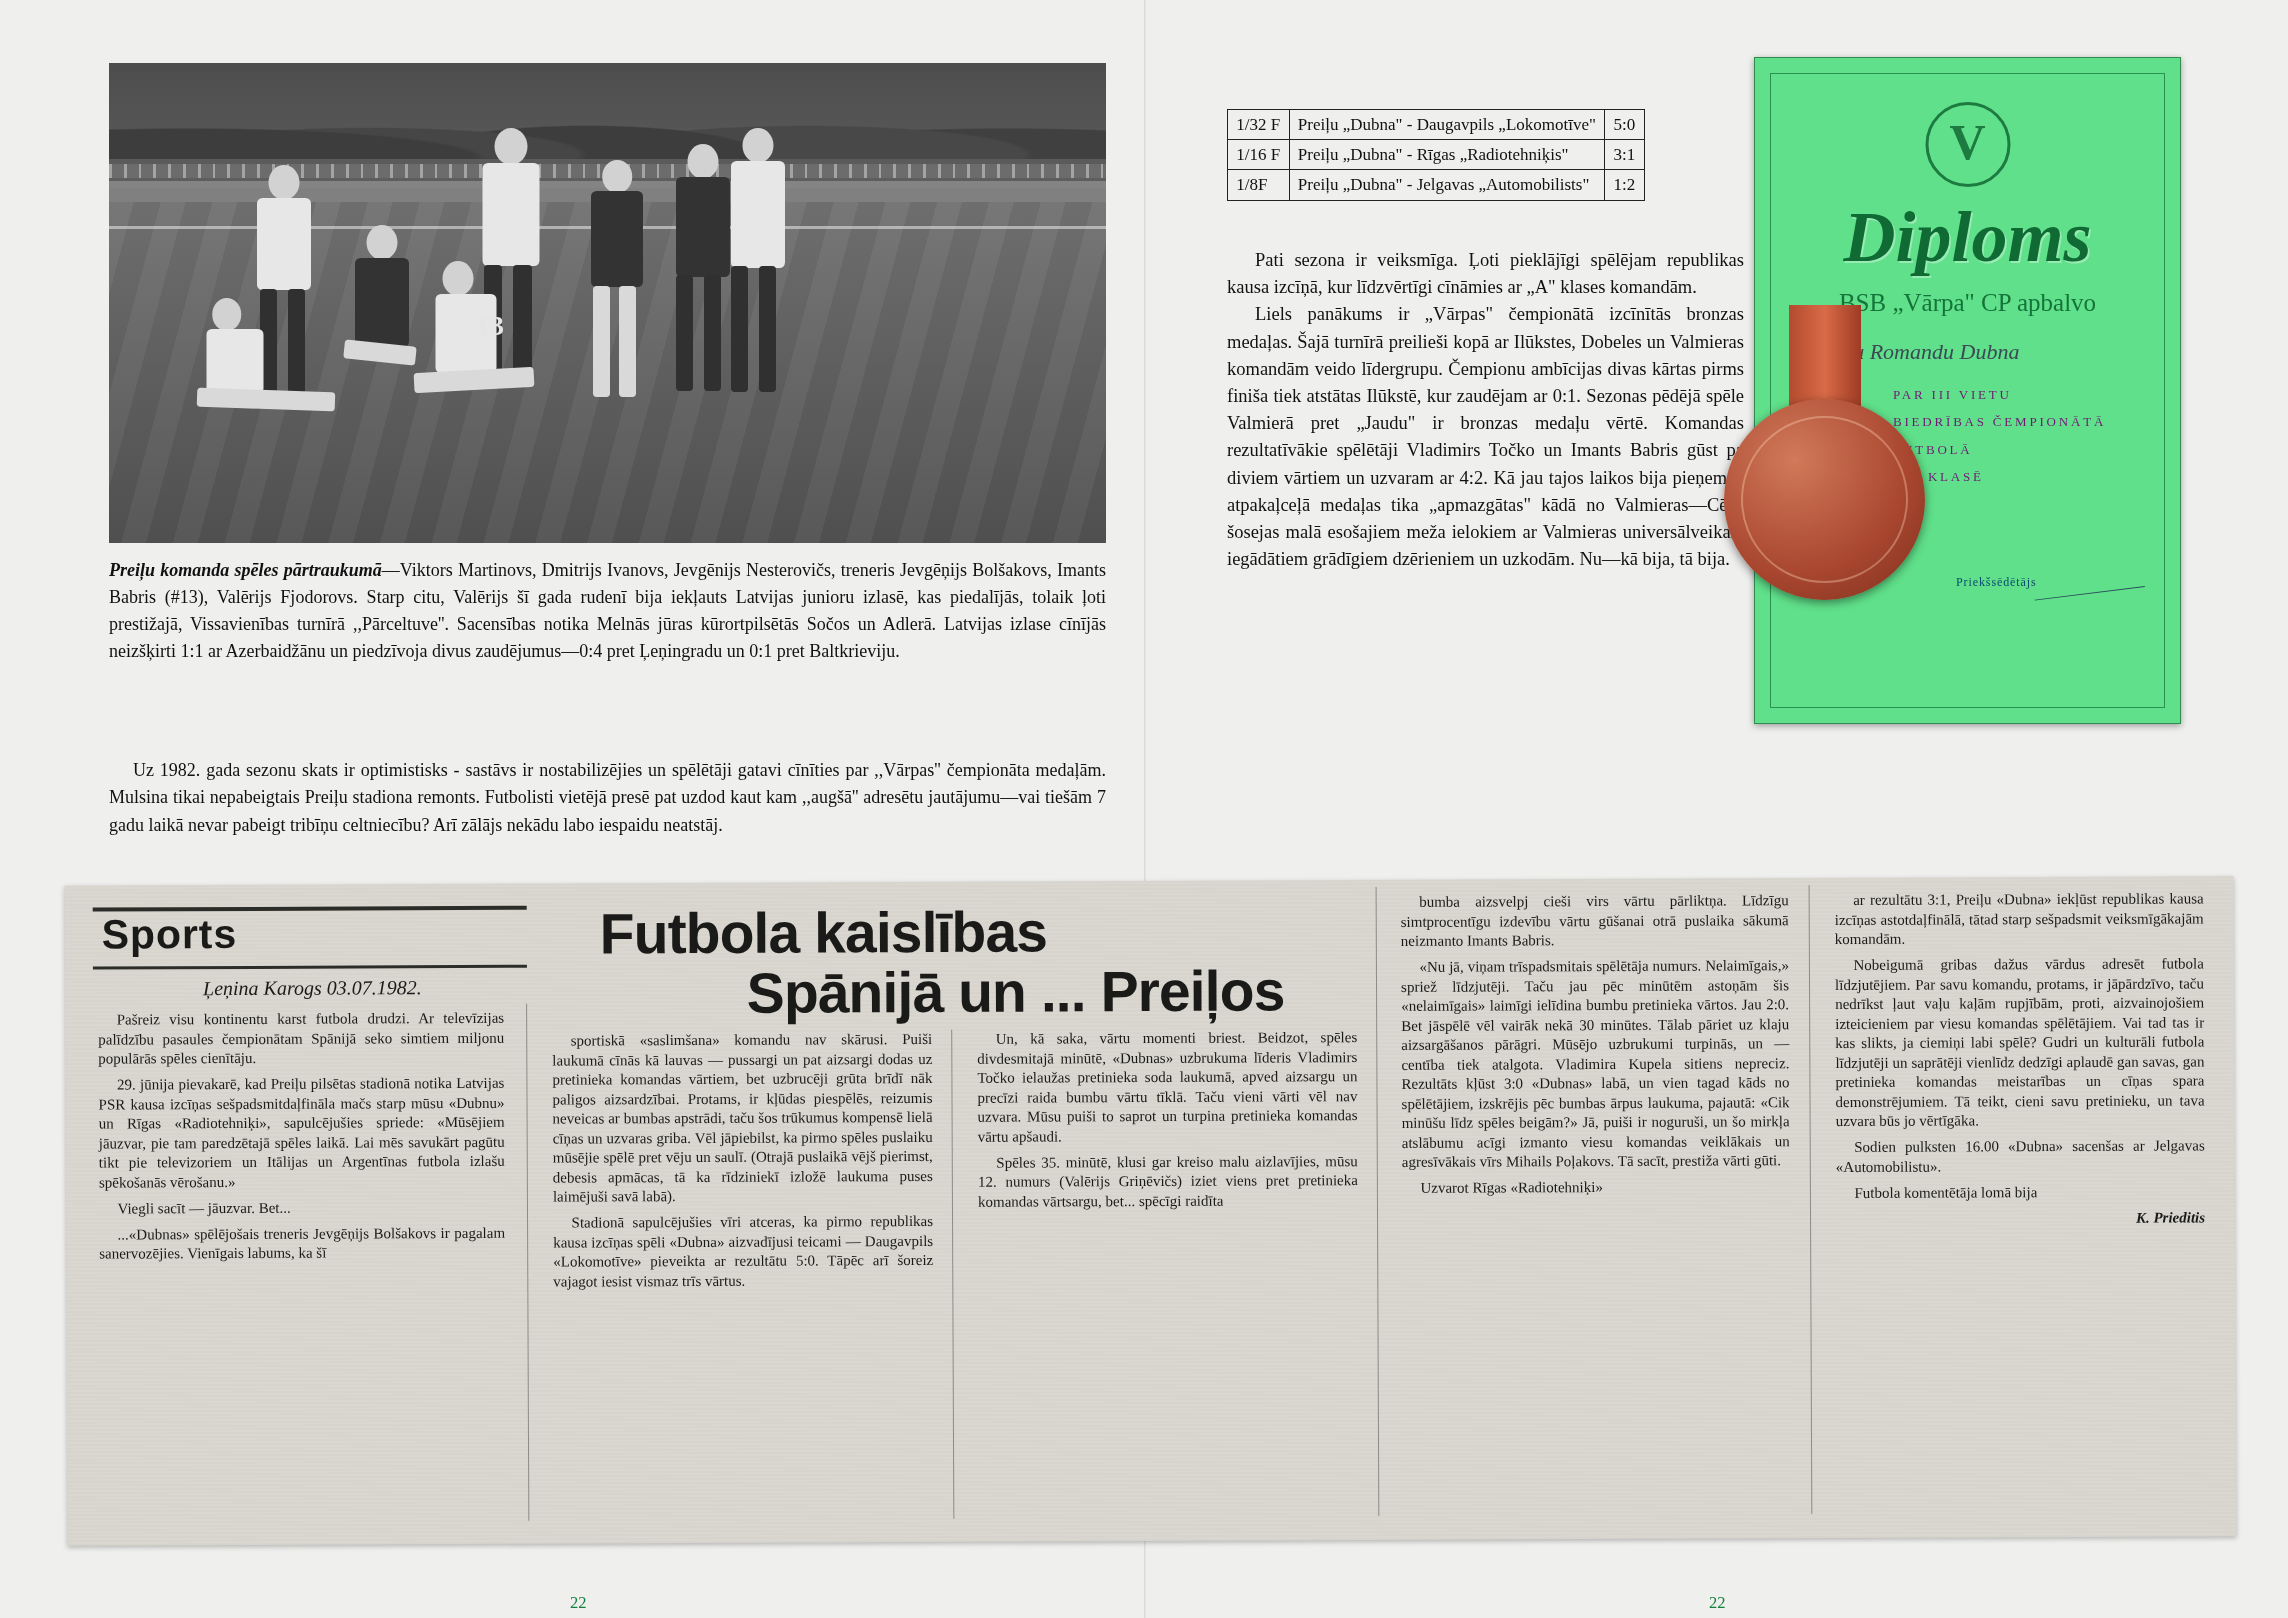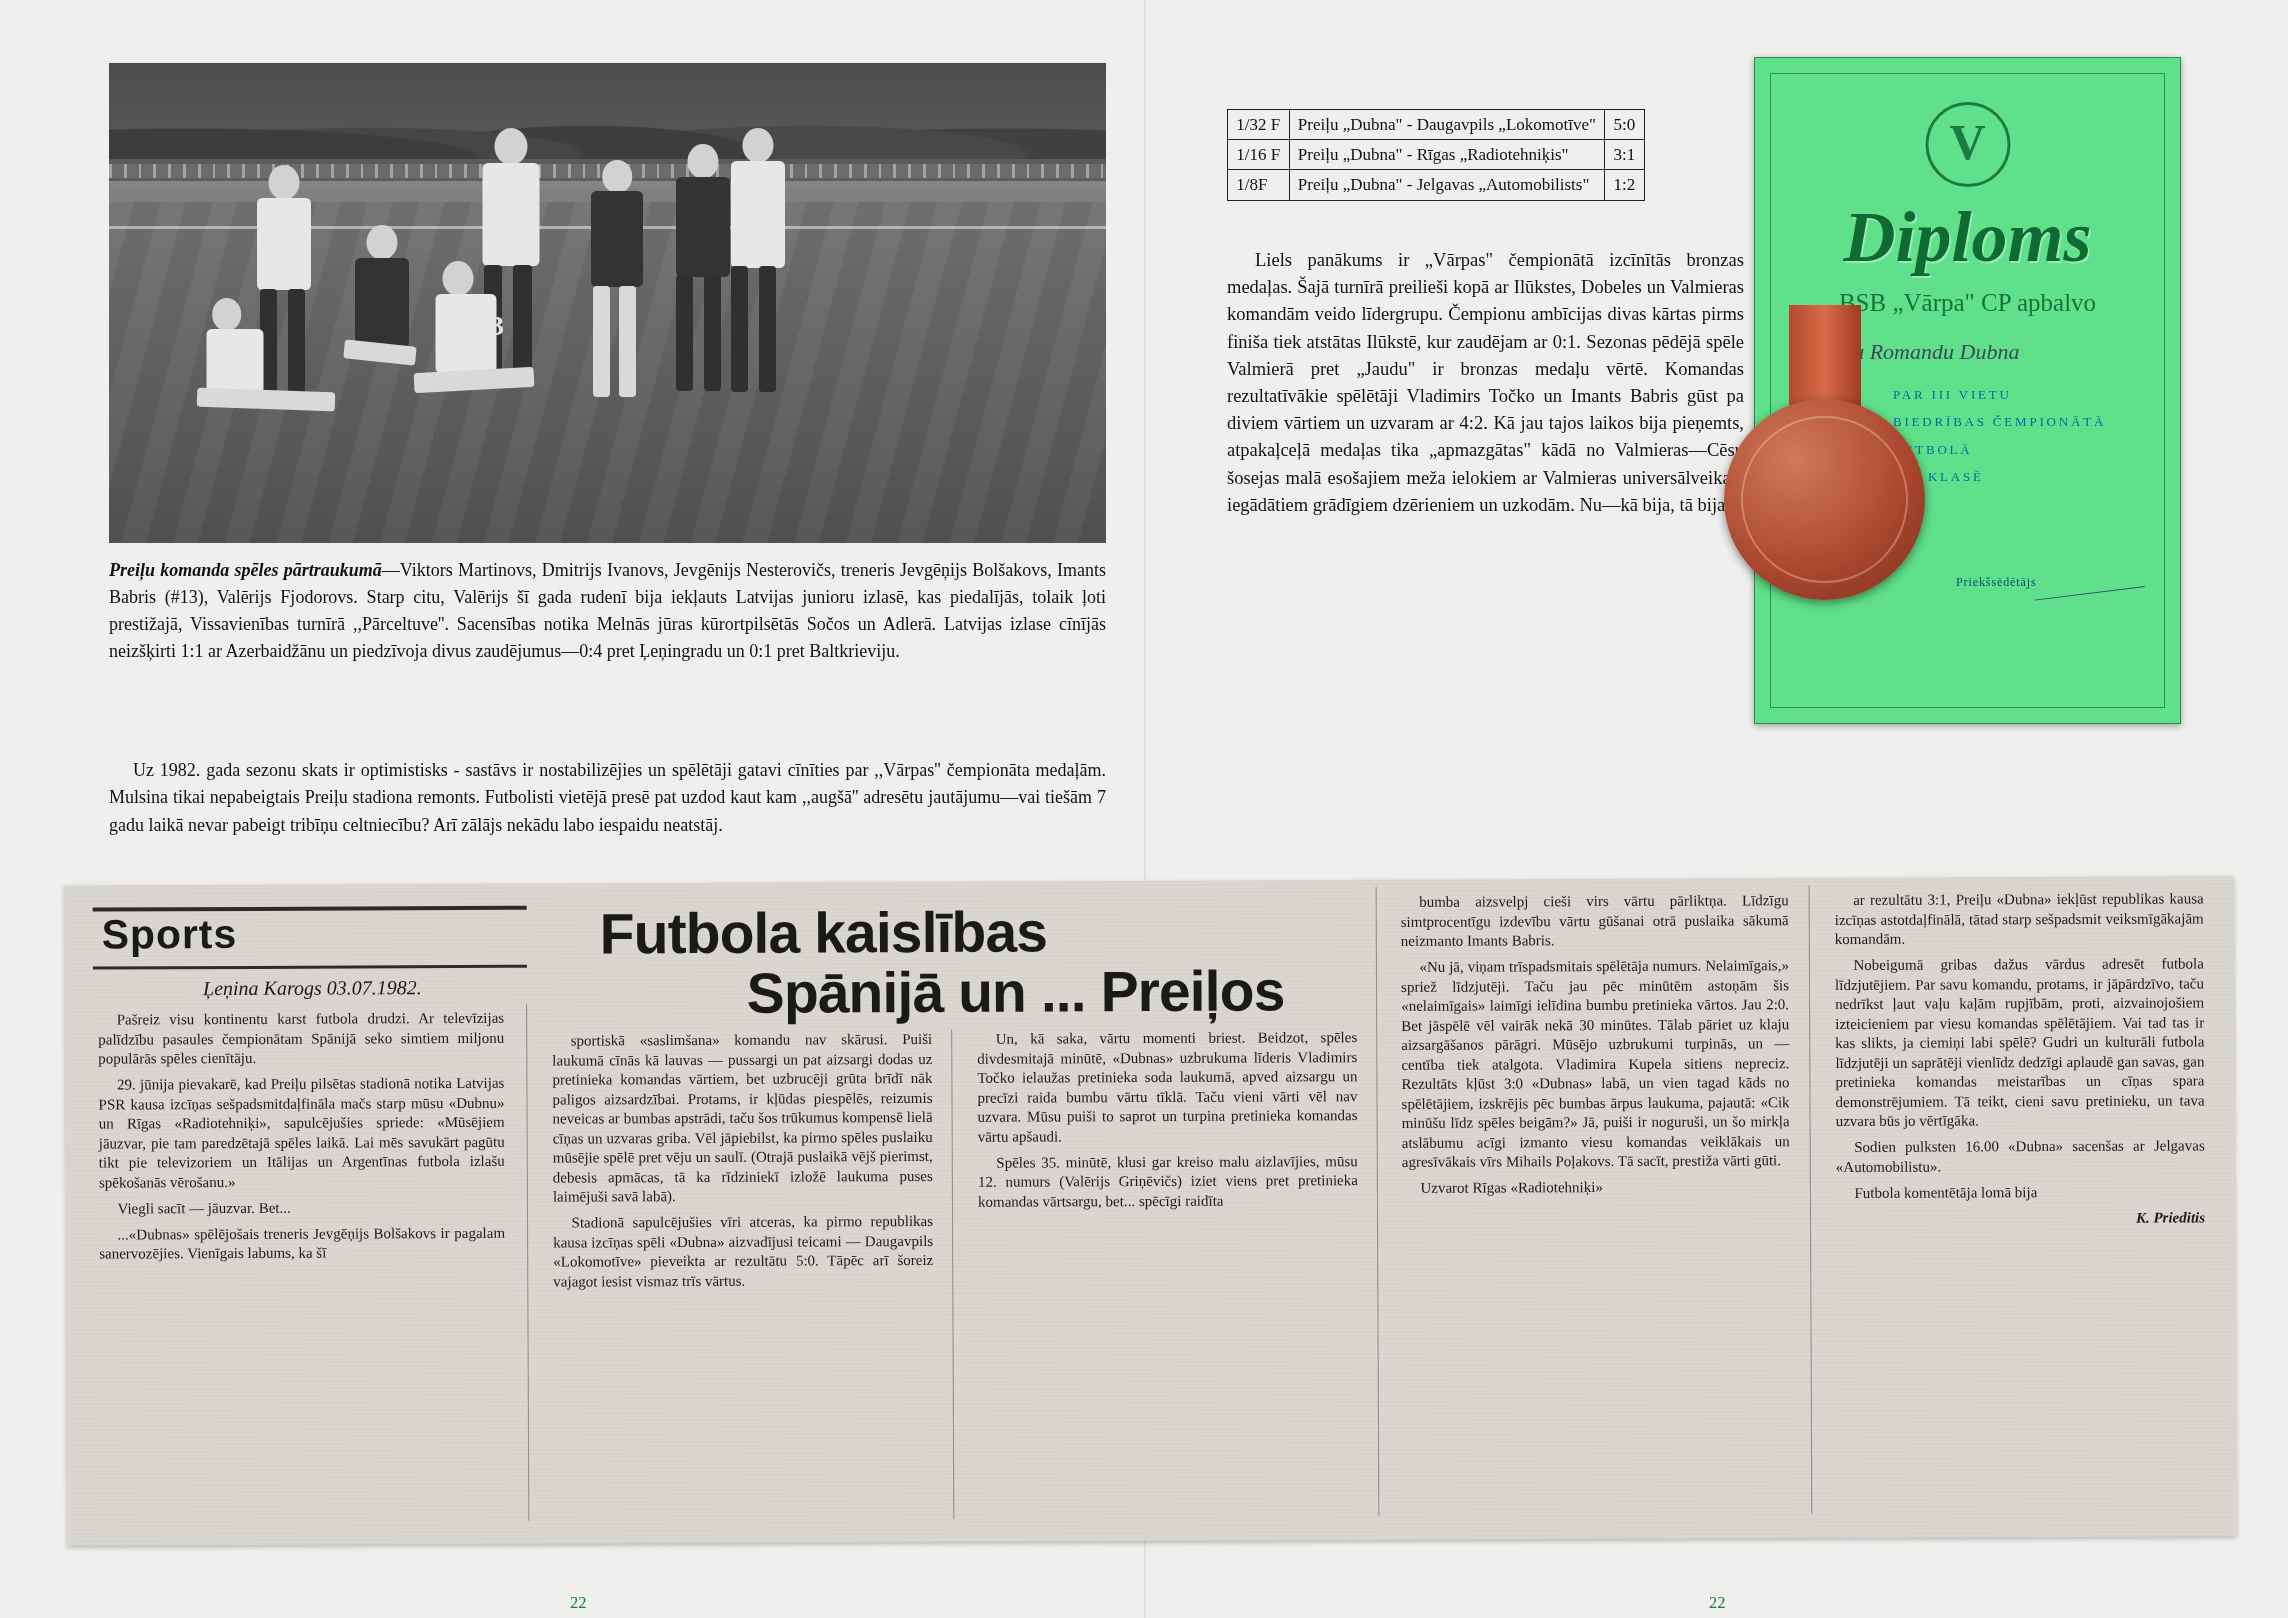--- a/index.html
+++ b/index.html
@@ -47,21 +47,21 @@
 
   
   .dipl{position:absolute;left:1754px;top:57px;width:425px;height:665px;background:#60e08a;border:1.8px solid #2d8c4e;
         box-shadow:0 1.8px 6.5px rgba(0,0,0,.35);overflow:hidden;}
   .dipl-inner{position:absolute;inset:14.8px;border:1.8px solid #2a9150;}
   .dipl-logo{position:absolute;left:50%;top:44px;transform:translateX(-50%);width:79px;height:79px;border:3.7px solid #1d7a40;border-radius:50%;}
   .dipl-logo:after{content:"V";position:absolute;left:50%;top:50%;transform:translate(-50%,-55%);font-size:50px;color:#1d7a40;font-family:"Liberation Serif",serif;font-weight:bold;}
   .dipl-title{position:absolute;left:0;right:0;top:138px;text-align:center;font-size:72px;font-style:italic;font-weight:bold;color:#0f6b33;font-family:"Liberation Serif",serif;text-shadow:1.8px 1.8px 0 rgba(255,255,255,.35);}
   .dipl-sub{position:absolute;left:0;right:0;top:231px;text-align:center;font-size:25px;color:#14743a;font-family:"Liberation Serif",serif;}
   .dipl-hand{position:absolute;left:55px;top:277px;width:305px;font-size:22px;color:#3a4a55;font-style:italic;font-family:"Liberation Serif",serif;line-height:1.5;}
-  .dipl-lines{position:absolute;left:138px;top:323px;width:240px;font-size:13px;color:#0369a1;letter-spacing:2.8px;line-height:2.1;}
+  .dipl-lines{position:absolute;left:138px;top:323px;width:240px;font-size:13px;color:#701a75;letter-spacing:2.8px;line-height:2.1;}
   .dipl-sign{position:absolute;left:201px;top:517px;font-size:12px;color:#0c4a6e;letter-spacing:0.9px;}
   .dipl-sig-scribble{position:absolute;left:277px;top:498px;width:111px;height:37px;border-bottom:1.8px solid #2b4d5e;transform:rotate(-7deg);}
   .medal{position:absolute;left:1724px;top:399px;width:201px;height:201px;border-radius:50%;
          background:radial-gradient(circle at 35% 30%,#d1795a,#a8462f 60%,#7d2f1e);box-shadow:0 2.8px 9.2px rgba(0,0,0,.45);}
   .medal:after{content:"";position:absolute;inset:16.6px;border-radius:50%;border:2.8px solid rgba(255,220,190,.35);}
   .ribbon{position:absolute;left:1789px;top:305px;width:72px;height:120px;background:linear-gradient(to right,#b34b2e,#d96b47,#9e3b24);}
   .dipl-cap{position:absolute;left:1754px;top:738px;width:305px;font-size:20px;font-style:italic;line-height:1.4;font-family:"Liberation Serif",serif;}
 
   
   .clip{position:absolute;left:66px;top:881px;width:2169px;height:660px;background:#d9d7cf;
@@ -168,20 +168,21 @@
     </tr>
     <tr>
       <td>1/8F</td>
       <td>Preiļu „Dubna" - Jelgavas „Automobilists"</td>
       <td class="r">1:2</td>
     </tr>
   </tbody>
     </table>
 
   <div class="rcol">
+    <p>Pati sezona ir veiksmīga. Ļoti pieklājīgi spēlējam republikas kausa izcīņā, kur līdzvērtīgi cīnāmies ar „A" klases komandām.</p>
     <p>Liels panākums ir „Vārpas" čempionātā izcīnītās bronzas medaļas. Šajā turnīrā preilieši kopā ar Ilūkstes, Dobeles un Valmieras komandām veido līdergrupu. Čempionu ambīcijas divas kārtas pirms finiša tiek atstātas Ilūkstē, kur zaudējam ar 0:1. Sezonas pēdējā spēle Valmierā pret „Jaudu" ir bronzas medaļu vērtē. Komandas rezultatīvākie spēlētāji Vladimirs Točko un Imants Babris gūst pa diviem vārtiem un uzvaram ar 4:2. Kā jau tajos laikos bija pieņemts, atpakaļceļā medaļas tika „apmazgātas" kādā no Valmieras—Cēsu šosejas malā esošajiem meža ielokiem ar Valmieras universālveikalā iegādātiem grādīgiem dzērieniem un uzkodām. Nu—kā bija, tā bija.</p>
   </div>
 
   <div class="dipl">
     <div class="dipl-inner"></div>
     <div class="dipl-logo"></div>
     <div class="dipl-title">Diploms</div>
     <div class="dipl-sub">BSB „Vārpa" CP apbalvo</div>
     <div class="dipl-hand">Preiļu Romandu Dubna</div>
     <div class="dipl-lines">

